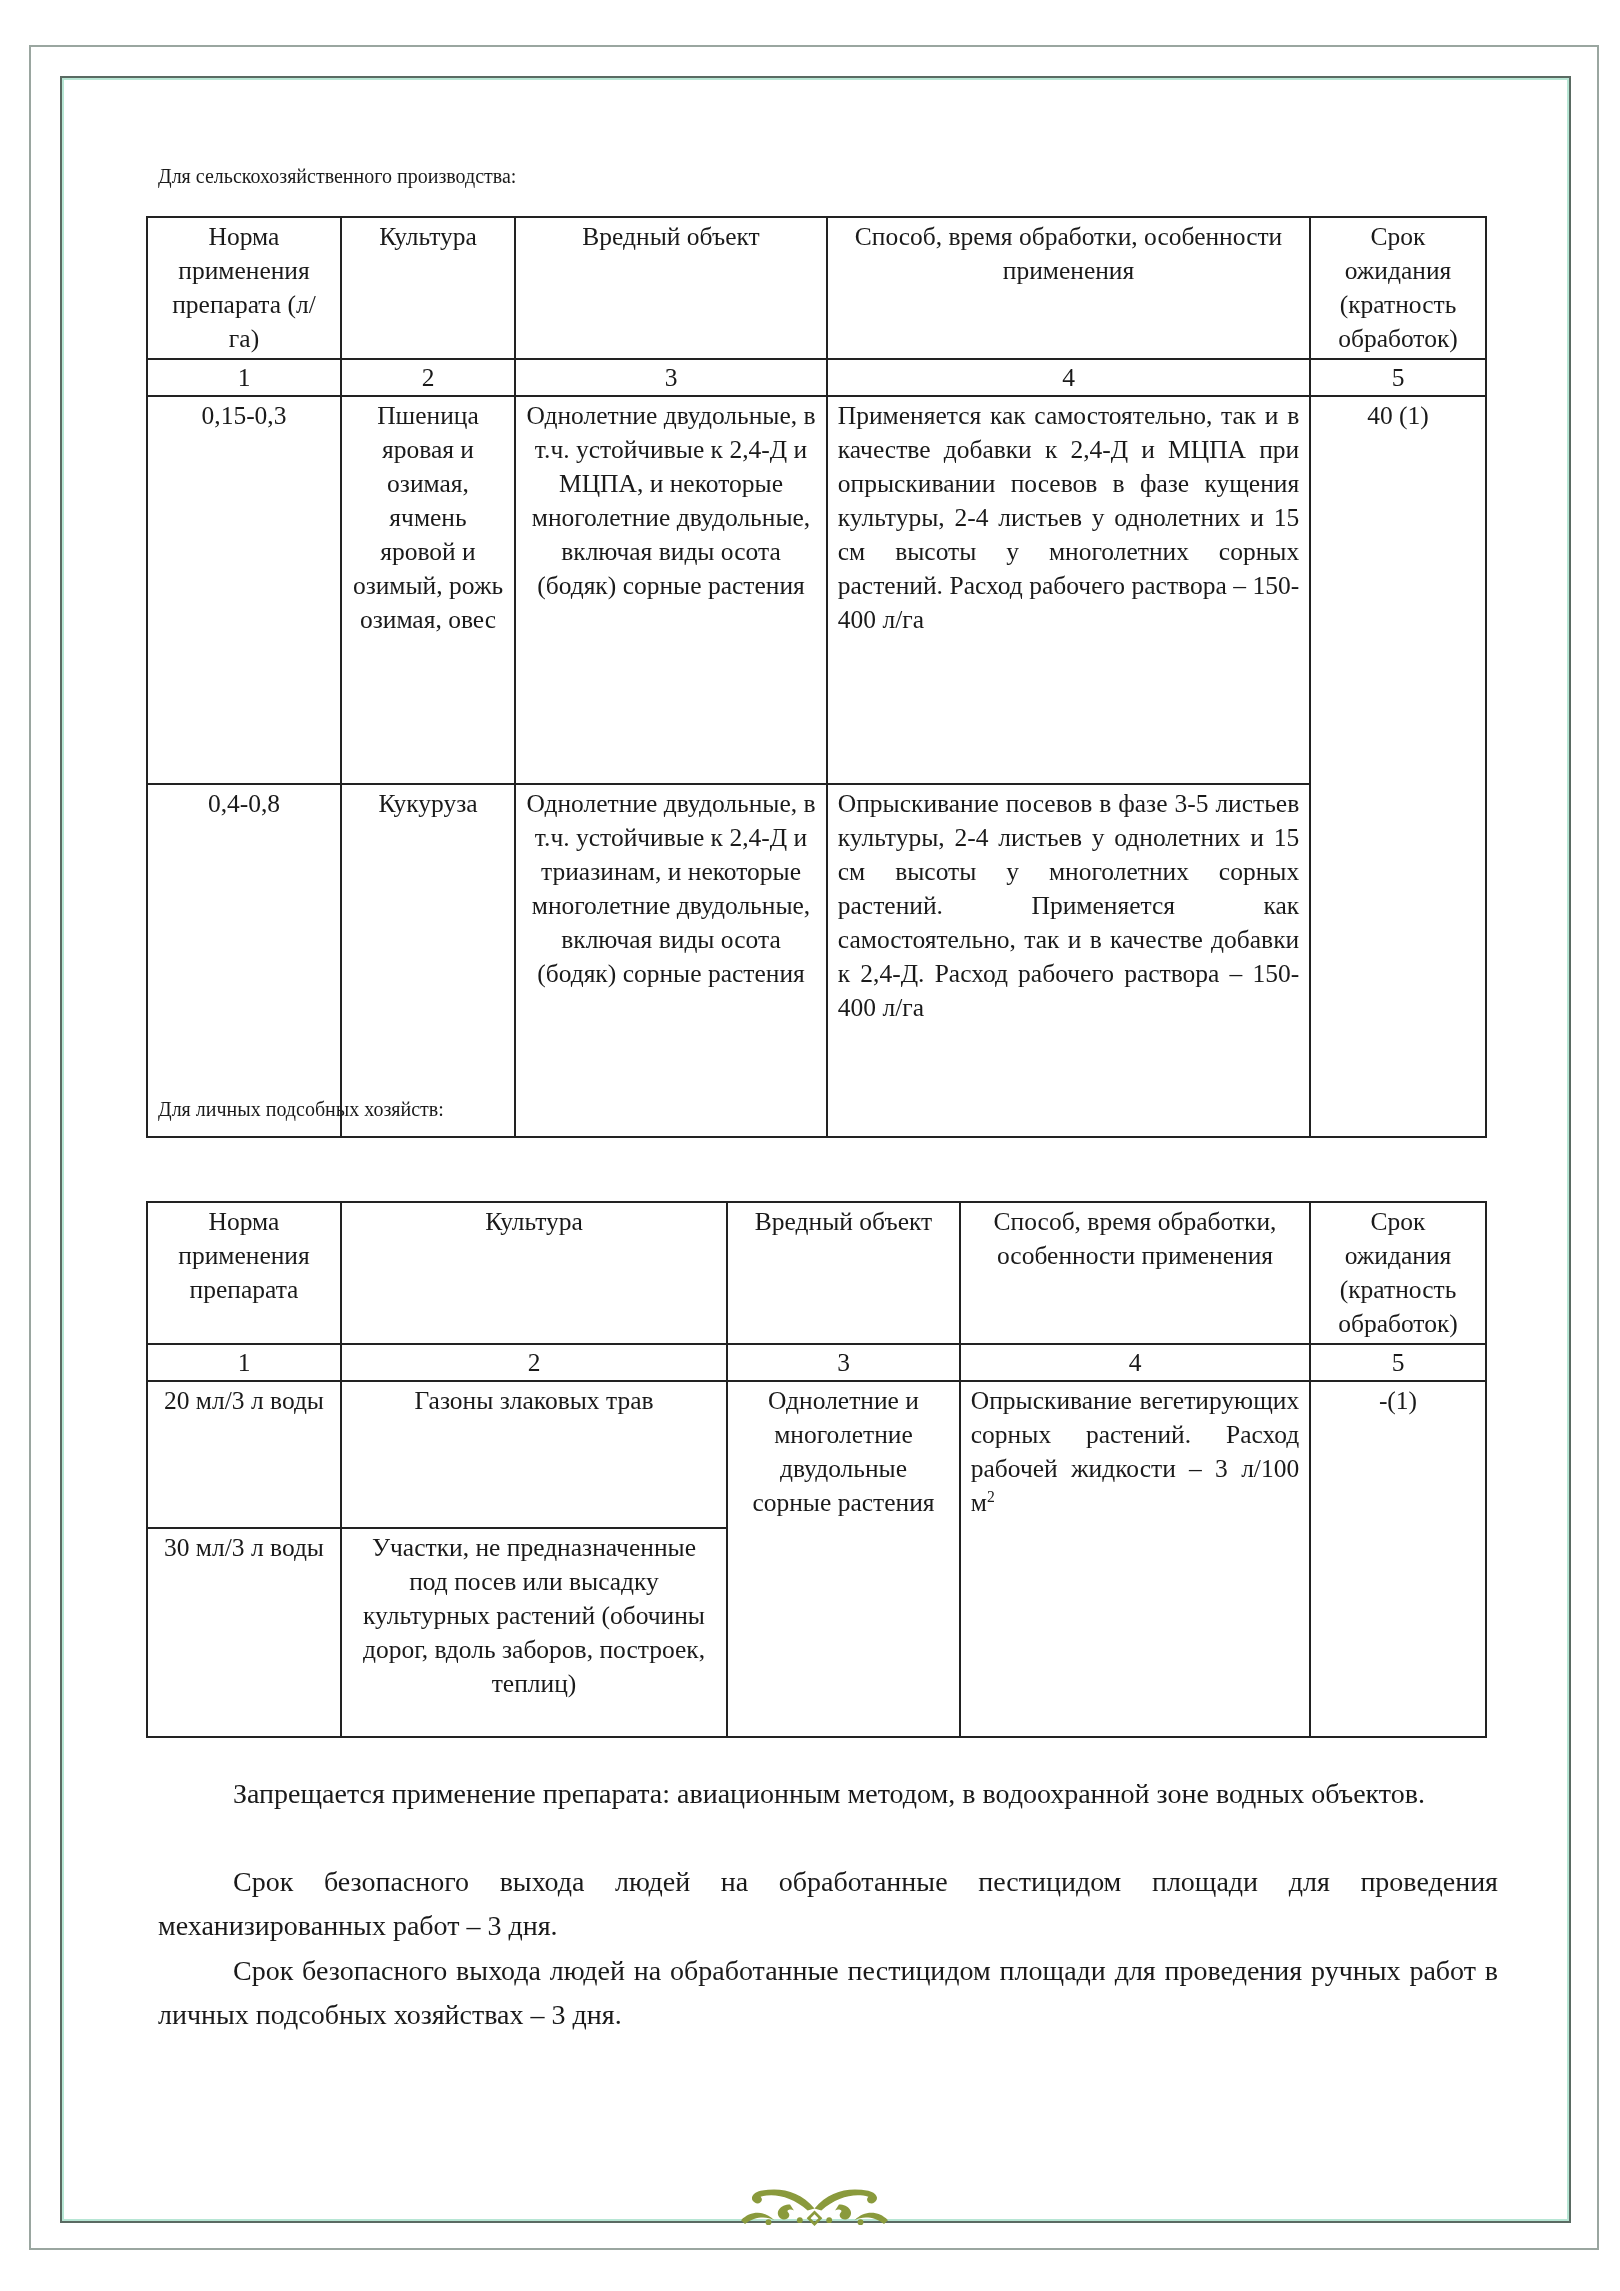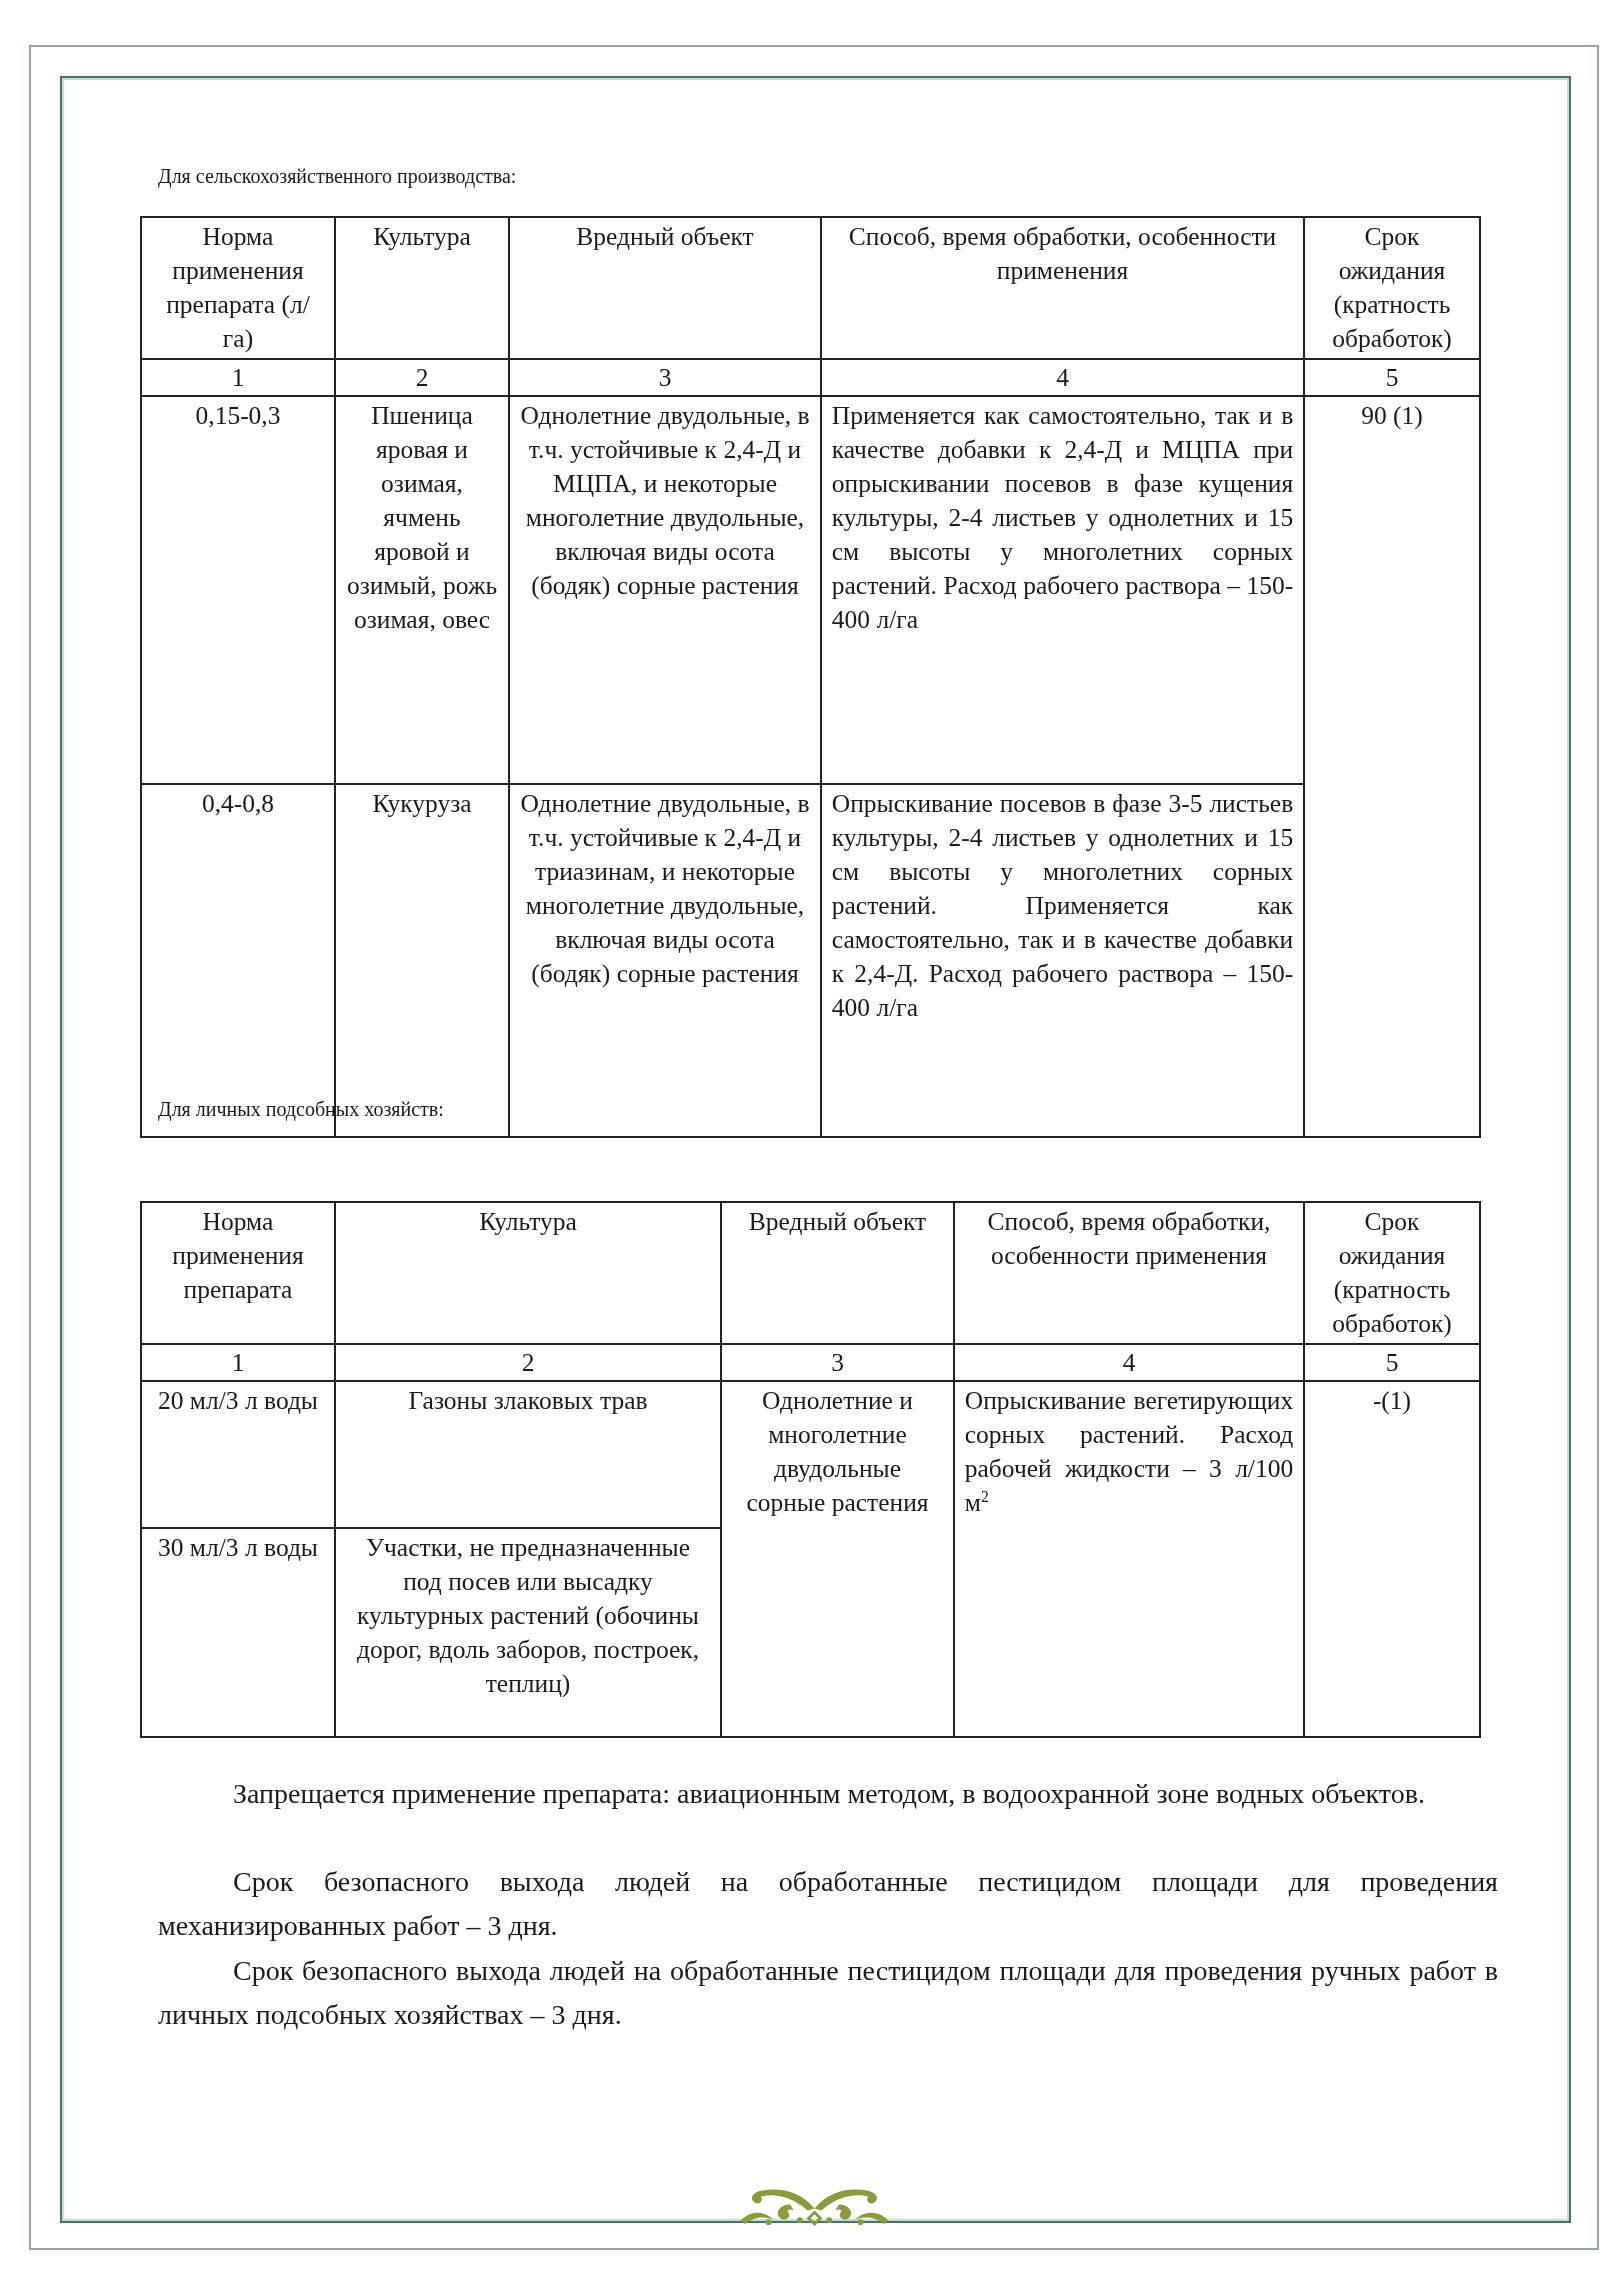--- a/index.html
+++ b/index.html
@@ -13,21 +13,21 @@
   }
   .frame-inner {
     position: absolute; left: 60px; top: 76px; width: 1511px; height: 2147px;
     border: 2.9px solid #5a6a62; box-sizing: border-box;
     box-shadow: inset 0 0 0 2px #b7e6d4;
   }
   .section-title {
     position: absolute; left: 158px; font-size: 20px; line-height: 39px; margin: 0; font-weight: normal;
   }
   table.doc {
-    position: absolute; left: 140px; width: 1340px;
+    position: absolute; left: 146px; width: 1340px;
     border-collapse: collapse; table-layout: fixed; font-size: 25.5px; line-height: 34px;
   }
   table.doc td, table.doc th {
     border: 2px solid #222; vertical-align: top; padding: 2px 9.8px 2px 9.8px; font-weight: normal;
   }
   table.doc th { text-align: center; }
   .c { text-align: center; }
   .j { text-align: justify; }
   .nums td { text-align: center; line-height: 31px; padding-top: 0; padding-bottom: 0; }
   .para {
@@ -66,21 +66,21 @@
     <td>2</td>
     <td>3</td>
     <td>4</td>
     <td>5</td>
   </tr>
   <tr style="height:388px;">
     <td class="c">0,15-0,3</td>
     <td class="c">Пшеница яровая и озимая, ячмень яровой и озимый, рожь озимая, овес</td>
     <td class="c">Однолетние двудольные, в т.ч. устойчивые к 2,4-Д и МЦПА, и некоторые многолетние двудольные, включая виды осота (бодяк) сорные растения</td>
     <td class="j">Применяется как самостоятельно, так и в качестве добавки к 2,4-Д и МЦПА при опрыскивании посевов в фазе кущения культуры, 2-4 листьев у однолетних и 15 см высоты у многолетних сорных растений. Расход рабочего раствора – 150-400 л/га</td>
-    <td class="c" rowspan="2">90 (1)</td>
+    <td class="c" rowspan="2">40 (1)</td>
   </tr>
   <tr style="height:353px;">
     <td class="c">0,4-0,8</td>
     <td class="c">Кукуруза</td>
     <td class="c">Однолетние двудольные, в т.ч. устойчивые к 2,4-Д и триазинам, и некоторые многолетние двудольные, включая виды осота (бодяк) сорные растения</td>
     <td class="j">Опрыскивание посевов в фазе 3-5 листьев культуры, 2-4 листьев у однолетних и 15 см высоты у многолетних сорных растений. Применяется как самостоятельно, так и в качестве добавки к 2,4-Д. Расход рабочего раствора – 150-400 л/га</td>
   </tr>
 </tbody>
   </table>
 

